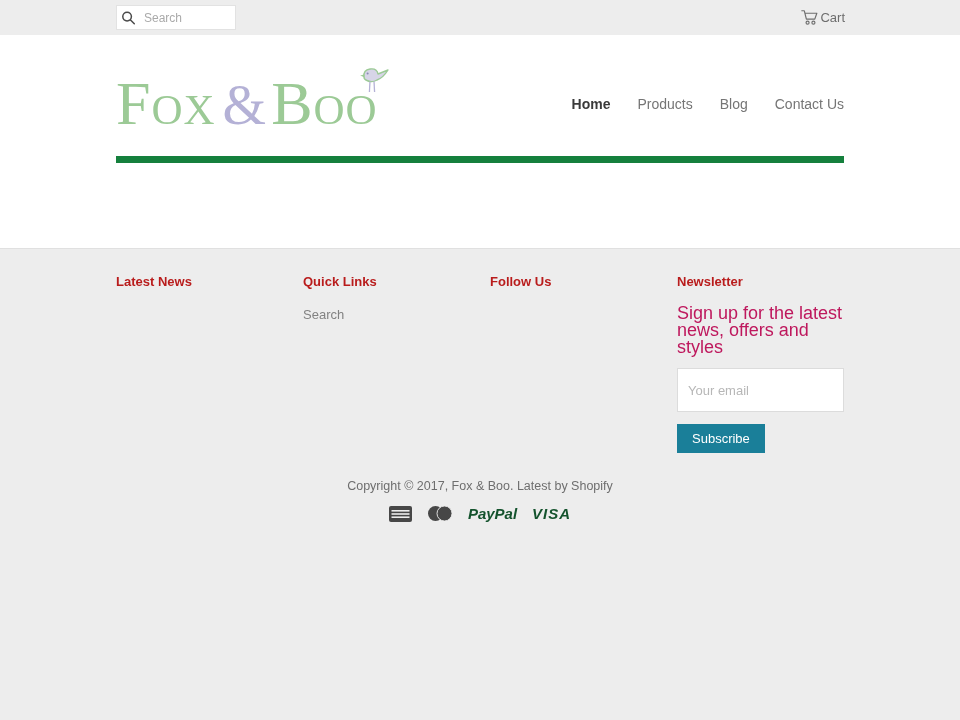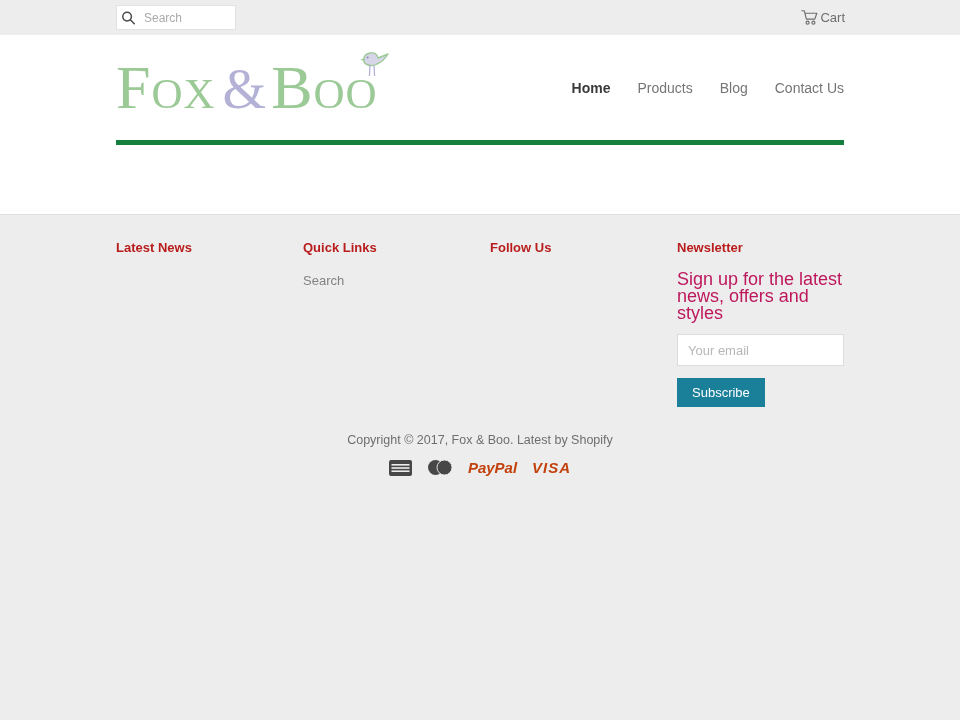--- a/index.html
+++ b/index.html
@@ -35,24 +35,24 @@
   }
   .cart-link {
     margin-left: auto; margin-right: 115px;
     display: flex; align-items: center; 
     font-size: 13px; color: #6e6e6e; text-decoration: none; cursor: pointer;
   }
 
   
   .header { flex: 0 0 auto; background: #fff; }
   .header-inner {
-    width: 728px; margin: 0 auto;
+    width: 728px; margin: 16px auto;
     padding: 20px 0;
     display: flex; align-items: center;
-    border-bottom: 5px solid #15803d;
+    border-bottom: 7px solid #15803d;
   }
   .logo {
     display: flex; align-items: baseline;
     text-decoration: none; cursor: pointer;
     height: 65px; line-height: 65px;
   }
   .logo-word {
     font-family: "Liberation Serif", serif;
     font-variant: small-caps;
     font-size: 62px; line-height: 65px;
@@ -91,21 +91,21 @@
   }
   .footer-link {
     font-size: 13px; color: #828282;
     text-decoration: none; cursor: pointer;
   }
   .newsletter-desc {
     font-size: 18px; color: #be185d;
     line-height: 17px; margin: 0 0 12px 0;
   }
   .email-input {
-    width: 100%; height: 32px;
+    width: 100%; height: 44px;
     border: 1px solid #dcdcdc; background: #fff;
     padding: 0 10px; font-size: 13px; color: #555;
     font-family: "Liberation Sans", sans-serif;
     outline: none;
   }
   .email-input::placeholder { color: #b7b7b7; }
   .subscribe-btn {
     margin-top: 12px;
     background: #1a7f99; color: #fff;
     border: none; font-size: 13px;
@@ -114,21 +114,21 @@
   }
 
   .copyright {
     text-align: center; margin-top: 26px;
     font-size: 12.5px; color: #6e6e6e;
   }
   .copyright a { color: #6e6e6e; text-decoration: none; cursor: pointer; }
 
   .payments {
     display: flex; justify-content: center; align-items: center;
-    gap: 15px; margin-top: 12px; color: #c2410c;
+    gap: 15px; margin-top: 12px; color: #14532d;
   }
   .pay-text {
     font-style: italic; font-weight: bold; font-size: 15px;
     font-family: "Liberation Sans", sans-serif;
   }
   .pay-text.visa { letter-spacing: 1px; }
 </style>
 </head>
 <body>
 

